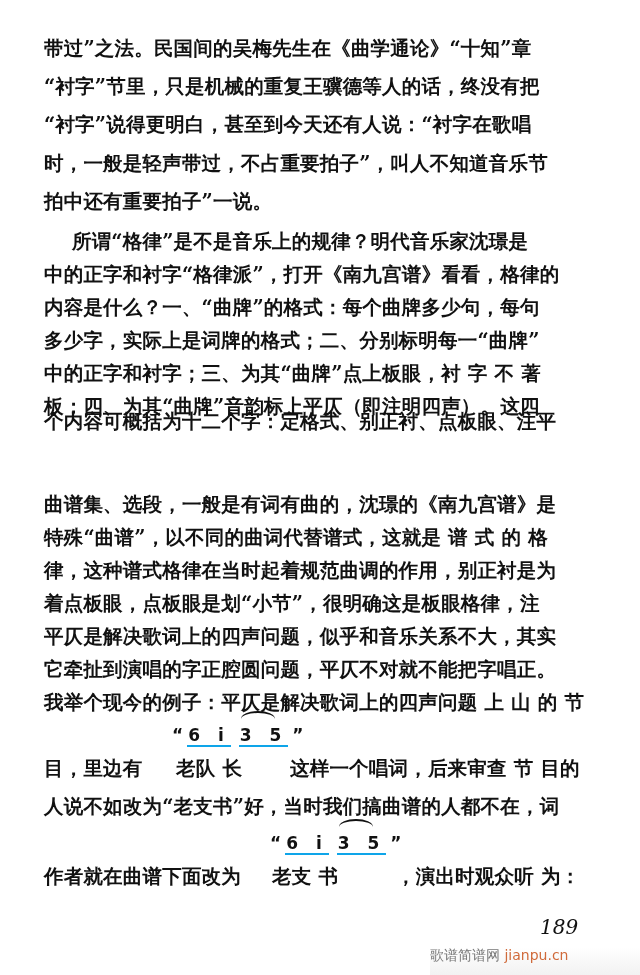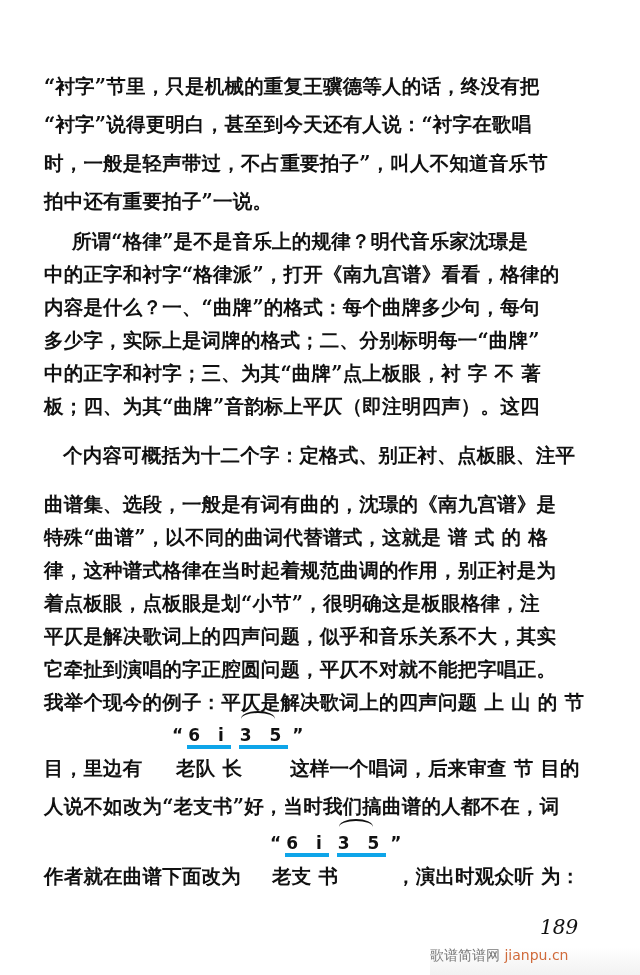--- a/index.html
+++ b/index.html
@@ -9,21 +9,21 @@
   }
   .page { position: absolute; left: 0; top: 0; width: 640px; height: 975px; }
   .line {
     position: absolute; left: 44px; width: 550px; font-size: 19.5px; line-height: 24px;
     white-space: nowrap; letter-spacing: 0.2px; font-weight: bold;
   }
   .notation {
     position: absolute; font-family: "DejaVu Sans", "Liberation Sans", sans-serif;
     font-weight: bold; font-size: 17px; line-height: 20px; white-space: nowrap;
   }
-  .grp { display: inline-block; border-bottom: 4px solid #0ea5e9; padding: 0 1px; margin: 0 4px; letter-spacing: 6px; position: relative; }
+  .grp { display: inline-block; border-bottom: 2px solid #0ea5e9; padding: 0 1px; margin: 0 4px; letter-spacing: 6px; position: relative; }
   .slur {
     position: absolute; left: 2px; top: -14px; width: 34px; height: 14px;
     border-top: 2.5px solid #111; border-radius: 50% 50% 0 0;
   }
   .seg { position: absolute; top: 0; }
   .pnum {
     position: absolute; left: 540px; top: 915px; font-size: 20px; font-weight: normal; font-style: italic;
     font-family: "DejaVu Serif", serif;
   }
   .wm {
@@ -31,32 +31,33 @@
     font-size: 14px; color: #777; font-family: "DejaVu Sans", sans-serif;
     background: linear-gradient(to bottom, #fff, #f2f2f2);
   }
   .wm .latin { color: #d06a3a; }
 </style>
 </head>
 <body>
 
 <div class="page">
 
+  <div class="line" style="top:37px">带过”之法。民国间的吴梅先生在《曲学通论》“十知”章</div>
   <div class="line" style="top:75px">“衬字”节里，只是机械的重复王骥德等人的话，终没有把</div>
   <div class="line" style="top:113px">“衬字”说得更明白，甚至到今天还有人说：“衬字在歌唱</div>
   <div class="line" style="top:190px">拍中还有重要拍子”一说。</div>
   <div class="line" style="top:152px">时，一般是轻声带过，不占重要拍子”，叫人不知道音乐节</div>
 
   <div class="line" style="top:230px; white-space:pre">    所谓“格律”是不是音乐上的规律？明代音乐家沈璟是</div>
   <div class="line" style="top: 263px;">中的正字和衬字“格律派”，打开《南九宫谱》看看，格律的</div>
   <div class="line" style="top: 296px;">内容是什么？一、“曲牌”的格式：每个曲牌多少句，每句</div>
   <div class="line" style="top: 329px;">多少字，实际上是词牌的格式；二、分别标明每一“曲牌”</div>
   <div class="line" style="top: 362px;">中的正字和衬字；三、为其“曲牌”点上板眼，衬 字 不 著</div>
   <div class="line" style="top: 395px;">板；四、为其“曲牌”音韵标上平仄（即注明四声）。这四</div>
-  <div class="line" style="top: 444px; margin-left: 19px;">个内容可概括为十二个字：定格式、别正衬、点板眼、注平</div>
+  <div class="line" style="top: 410px;">个内容可概括为十二个字：定格式、别正衬、点板眼、注平</div>
   <div class="line" style="top: 493px;">曲谱集、选段，一般是有词有曲的，沈璟的《南九宫谱》是</div>
   <div class="line" style="top: 526px;">特殊“曲谱”，以不同的曲词代替谱式，这就是 谱 式 的 格</div>
   <div class="line" style="top: 559px;">律，这种谱式格律在当时起着规范曲调的作用，别正衬是为</div>
   <div class="line" style="top: 592px;">着点板眼，点板眼是划“小节”，很明确这是板眼格律，注</div>
   <div class="line" style="top: 625px;">平仄是解决歌词上的四声问题，似乎和音乐关系不大，其实</div>
 
   <div class="notation" style="left:172px; top:725px">
     <span>“</span><span class="grp">6 i</span><span class="grp"><span class="slur"></span><span>3 5</span></span><span>”</span>
   </div>
   <div class="line" style="top:757px">

